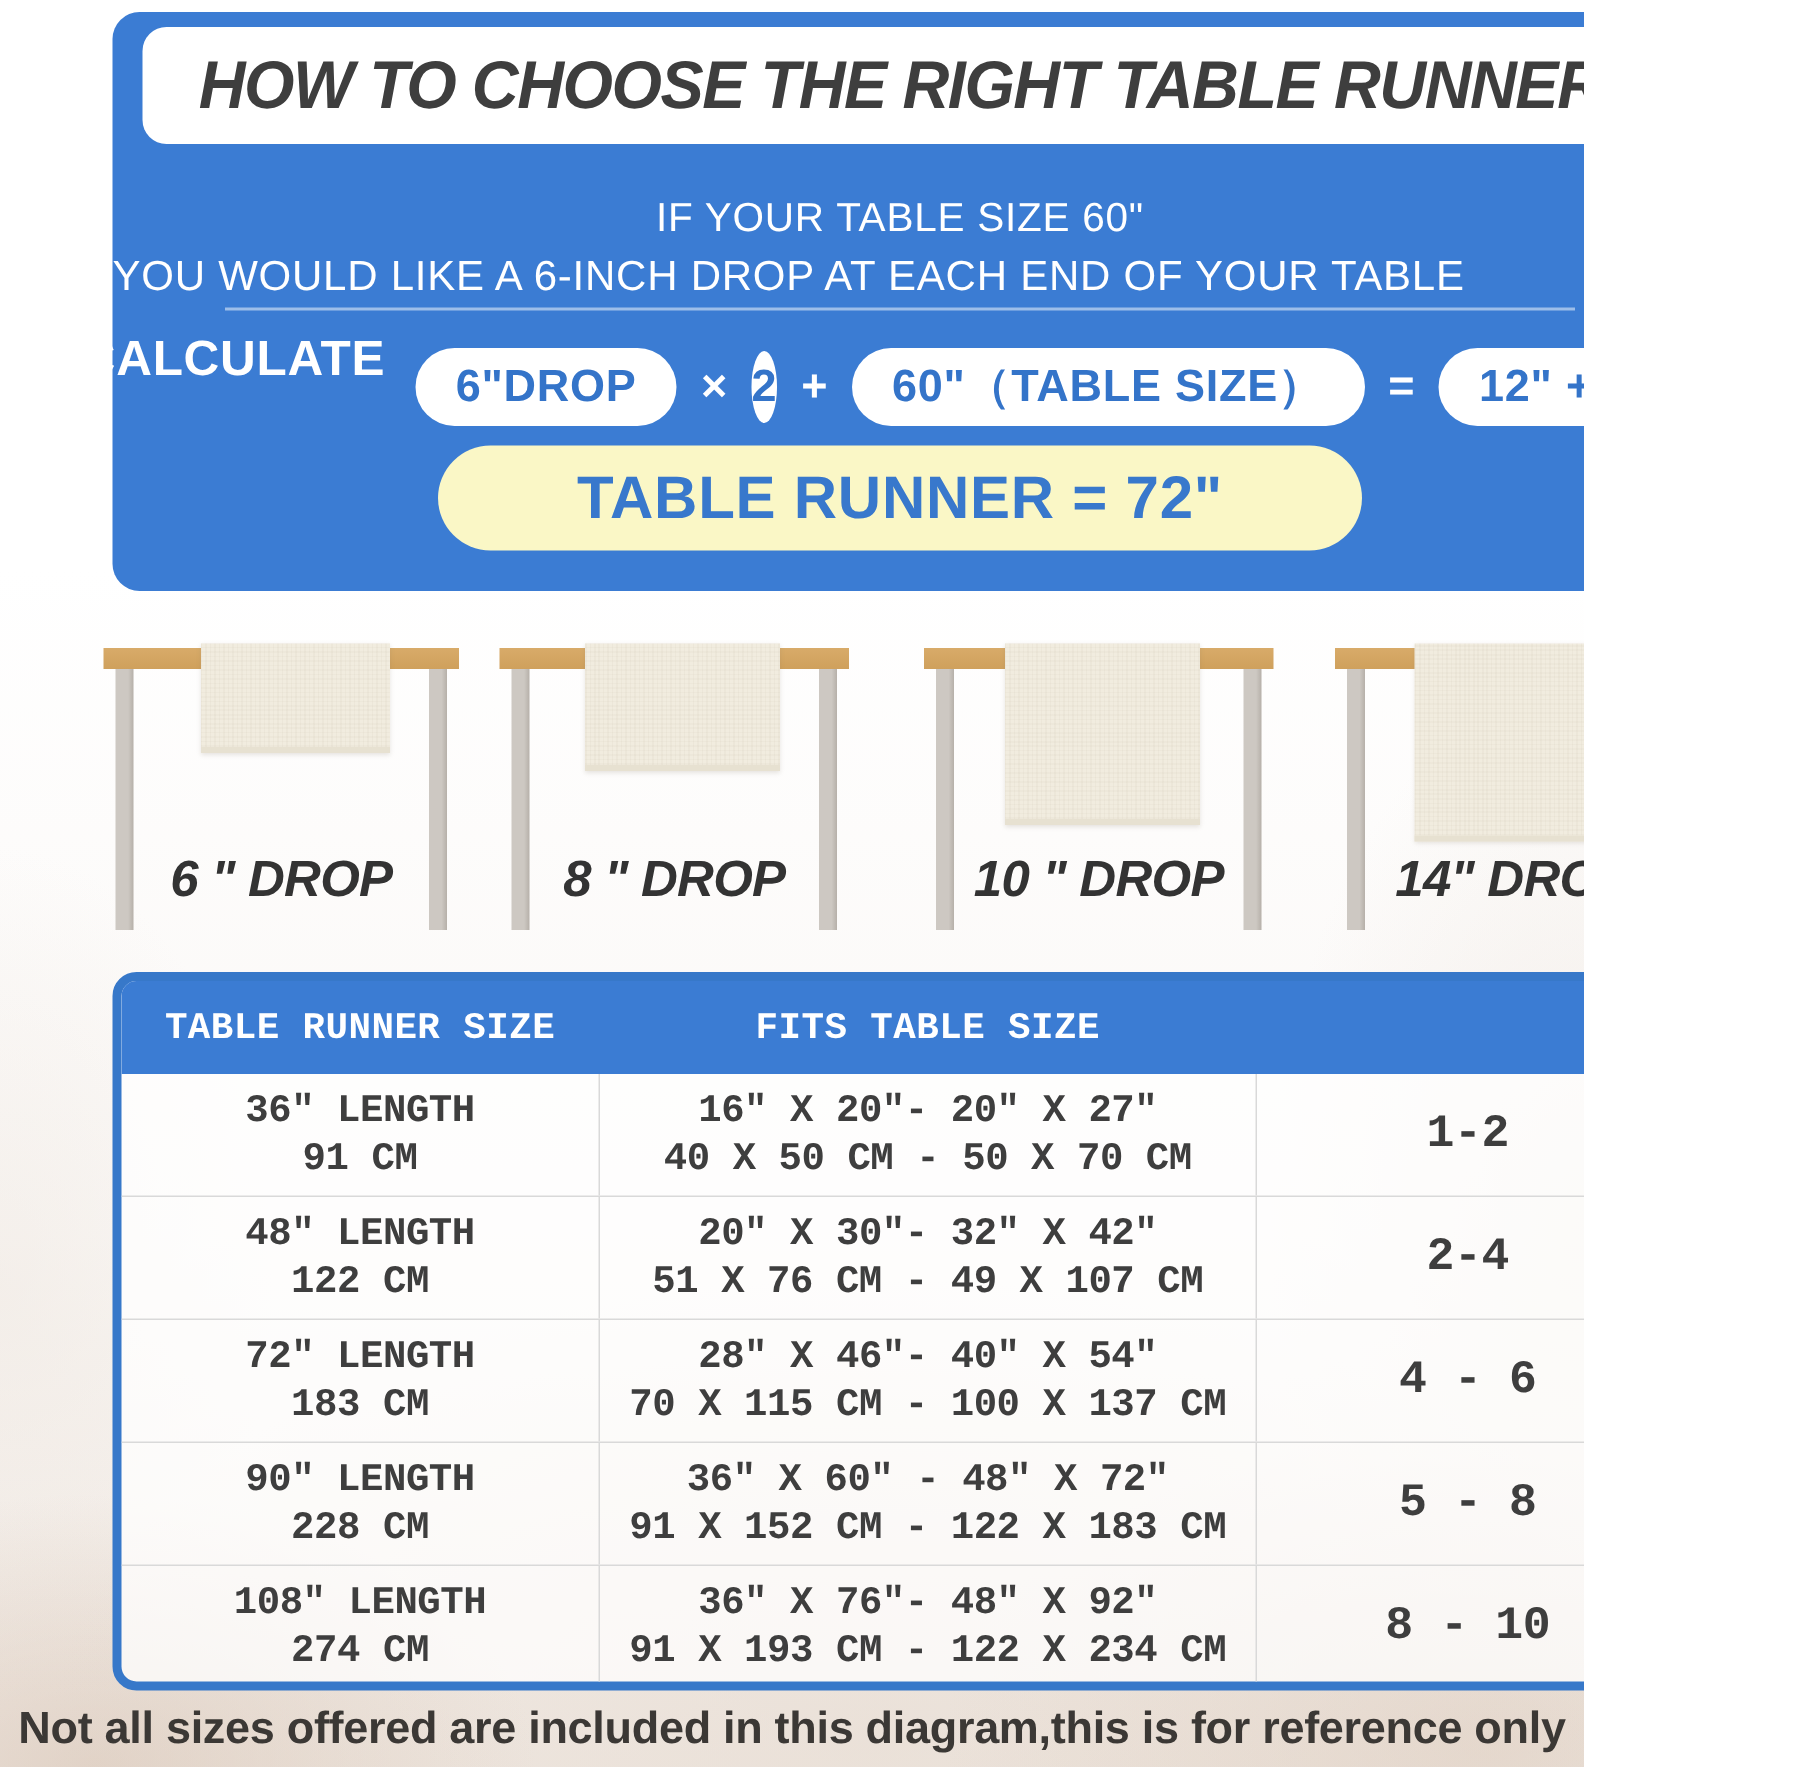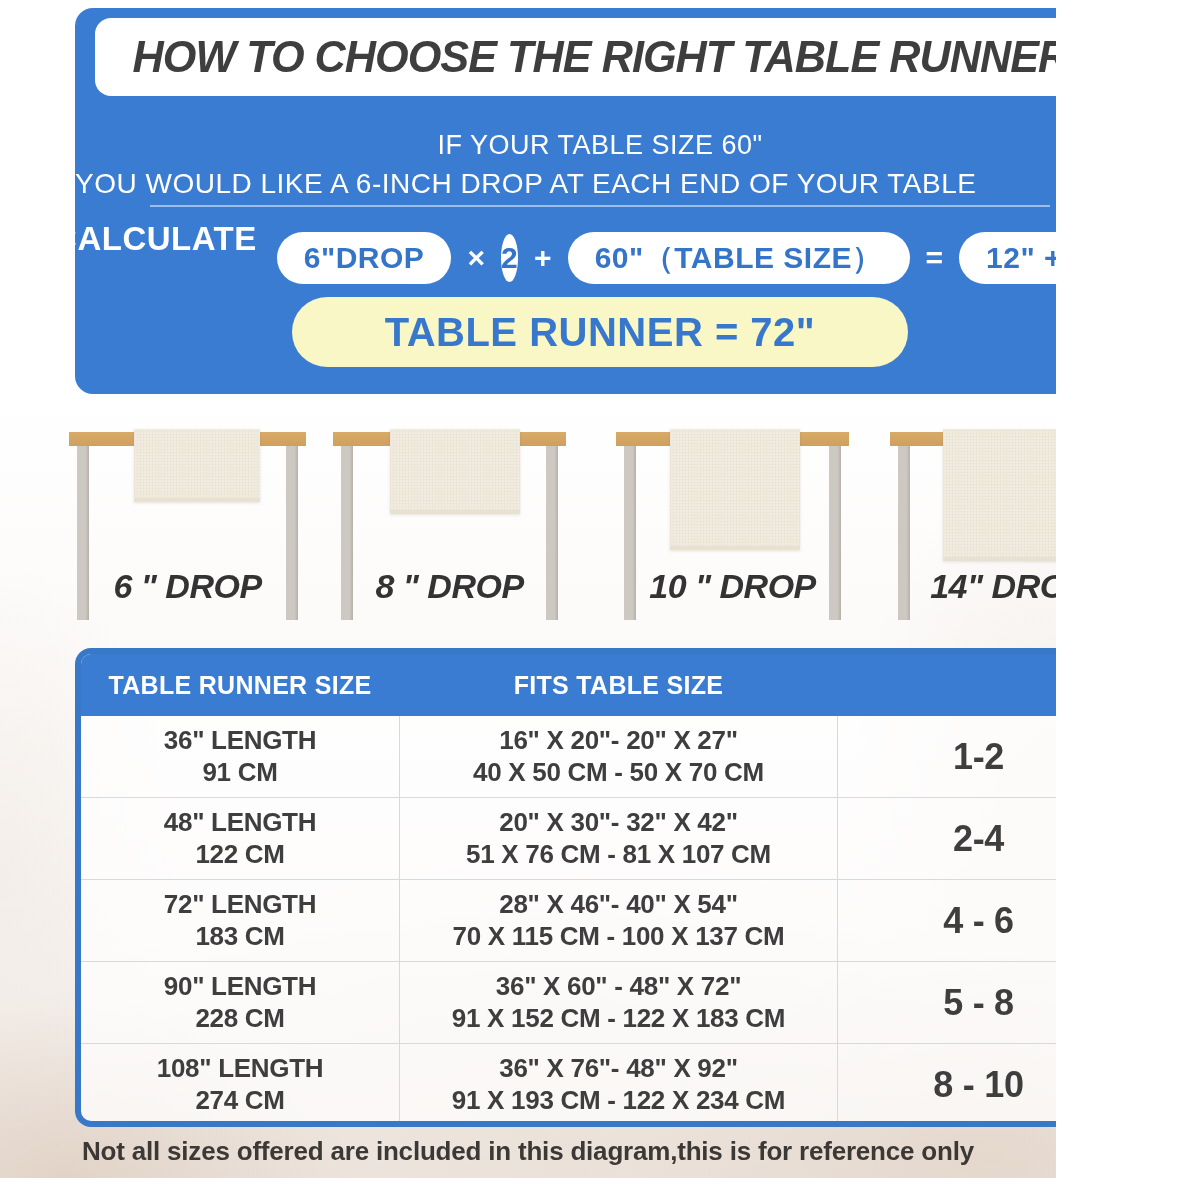--- a/index.html
+++ b/index.html
@@ -74,42 +74,42 @@
     border-bottom:4px solid #e7e1d1;
     box-shadow:0 1px 3px rgba(120,110,95,0.18);}
   .fig-label{position:absolute;left:-20px;right:-20px;top:138px;text-align:center;
     font-size:34px;font-weight:700;font-style:italic;color:#333333;letter-spacing:-0.5px;
     white-space:nowrap;}
 
   
   .size-table{
     position:absolute;left:75px;top:648px;width:1050px;height:479px;
     border:6px solid #3778c9;border-radius:16px;overflow:hidden;
-    background:rgba(255,255,255,0.74);box-sizing:border-box;
+    background:rgba(255,255,255,0.74);box-sizing:border-box;font-family:Liberation Mono, monospace;
   }
   .st-header{
     display:grid;grid-template-columns:318px 439px 1fr;height:62px;
     background:#3b7cd3;align-items:center;
   }
   .st-header div{color:#ffffff;font-size:25px;font-weight:700;text-align:center;letter-spacing:0.3px;}
   .st-row{
     display:grid;grid-template-columns:318px 439px 1fr;height:81px;
   }
   .st-row + .st-row{border-top:1px solid #d9d9d9;}
   .st-cell{
     display:flex;flex-direction:column;align-items:center;justify-content:center;
     color:#3e3e3e;font-weight:700;font-size:26px;line-height:1.22;letter-spacing:-0.3px;
     text-align:center;
   }
   .st-cell.mid{border-left:1px solid #d9d9d9;border-right:1px solid #d9d9d9;}
-  .st-cell.persons{font-size:36px;}
+  .st-cell.persons{font-size:31px;}
 
   .footer-note{
     position:absolute;left:0;right:0;top:1136px;text-align:center;
-    color:#3b3835;font-size:26px;font-weight:700;letter-spacing:-0.2px;
+    color:#3b3835;font-size:30px;font-weight:700;letter-spacing:-0.2px;
   }
 </style>
 </head>
 <body>
 
 <div id="page">
   <div class="bg-photo"></div>
 
   <div class="hero">
     <div class="title-banner">
@@ -179,21 +179,21 @@
         </div>
         <div class="st-cell persons">1-2</div>
       </div>
       <div class="st-row">
         <div class="st-cell">
           <span>48" LENGTH</span>
           <span>122 CM</span>
         </div>
         <div class="st-cell mid">
           <span>20" X 30"- 32" X 42"</span>
-          <span>51 X 76 CM - 81 X 107 CM</span>
+          <span>51 X 76 CM - 49 X 107 CM</span>
         </div>
         <div class="st-cell persons">2-4</div>
       </div>
       <div class="st-row">
         <div class="st-cell">
           <span>72" LENGTH</span>
           <span>183 CM</span>
         </div>
         <div class="st-cell mid">
           <span>28" X 46"- 40" X 54"</span>

